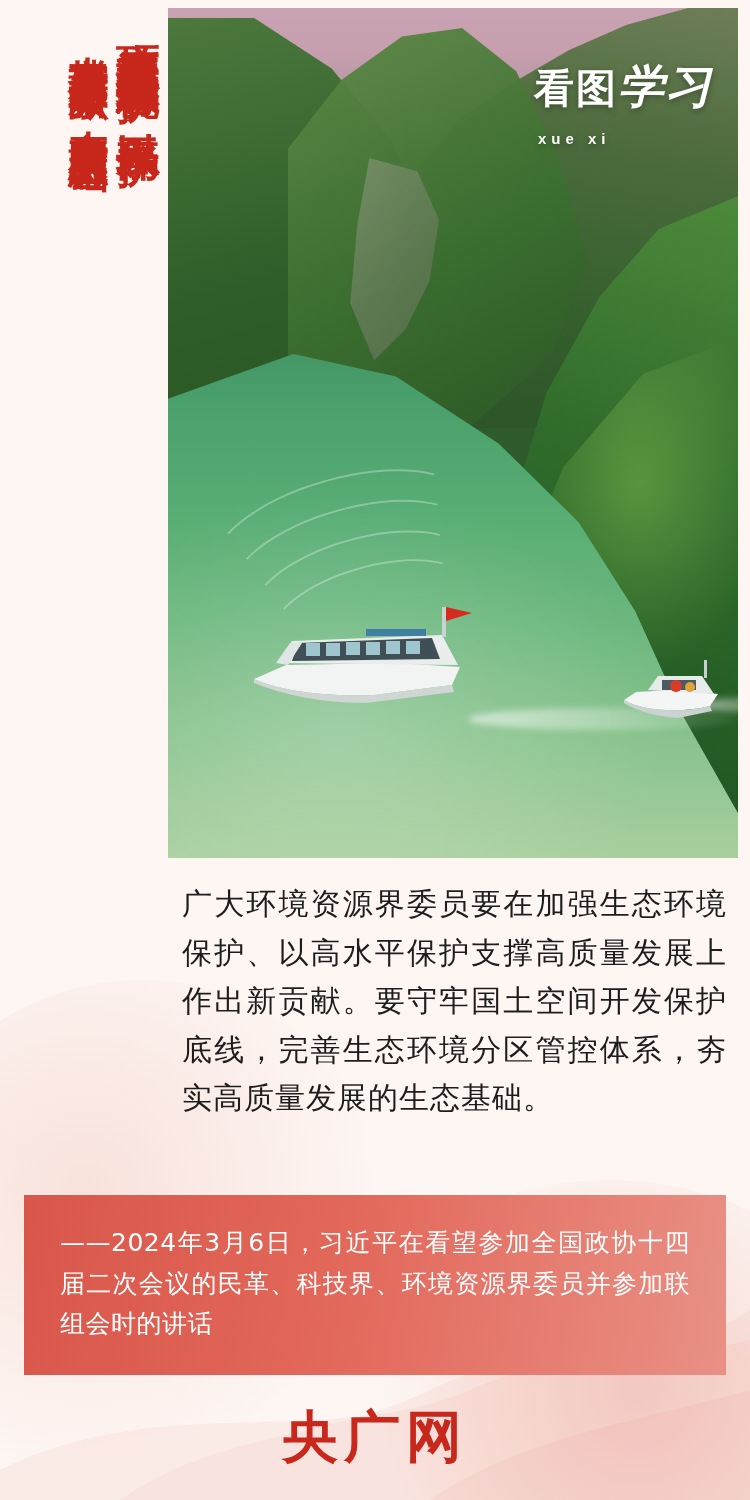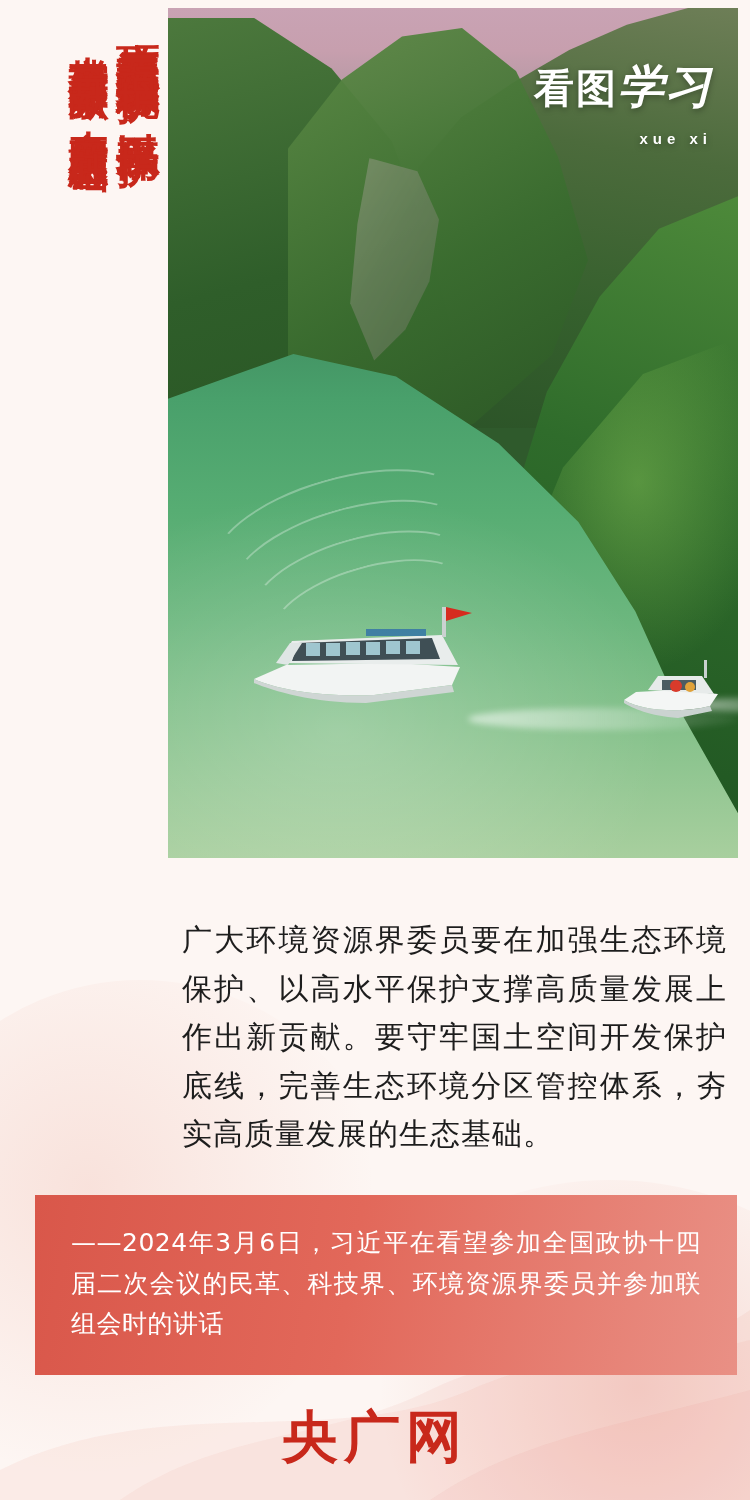--- a/index.html
+++ b/index.html
@@ -188,21 +188,21 @@
     border-radius: 50%;
   }
 
   
   .kantu-logo {
     position: absolute;
     right: 26px;
     top: 48px;
     z-index: 6;
     color: #ffffff;
-    text-align: right;
+    text-align: left;
     text-shadow: 0 2px 6px rgba(0,0,0,.35);
   }
   .kantu-main {
     font-family: "DejaVu Sans", "Liberation Sans", sans-serif;
     font-size: 40px;
     font-weight: bold;
     letter-spacing: 2px;
     line-height: 1;
   }
   .kantu-script {
@@ -227,27 +227,26 @@
     left: 182px;
     top: 880px;
     width: 545px;
     font-family: "DejaVu Sans", "Liberation Sans", sans-serif;
     font-size: 30px;
     line-height: 1.62;
     color: #1d1d1d;
     letter-spacing: 1px;
     text-align: justify;
     z-index: 5;
-    margin-top: 36px;
   }
 
   
   .source-band {
     position: absolute;
-    left: 35px;
+    left: 24px;
     top: 1195px;
     width: 702px;
     background: linear-gradient(100deg, #d9574a 0%, #e2685a 45%, #e99085 100%);
     color: #ffffff;
     padding: 28px 36px 30px 36px;
     box-sizing: border-box;
     z-index: 5;
   }
   .source-text {
     font-family: "DejaVu Sans", "Liberation Sans", sans-serif;

